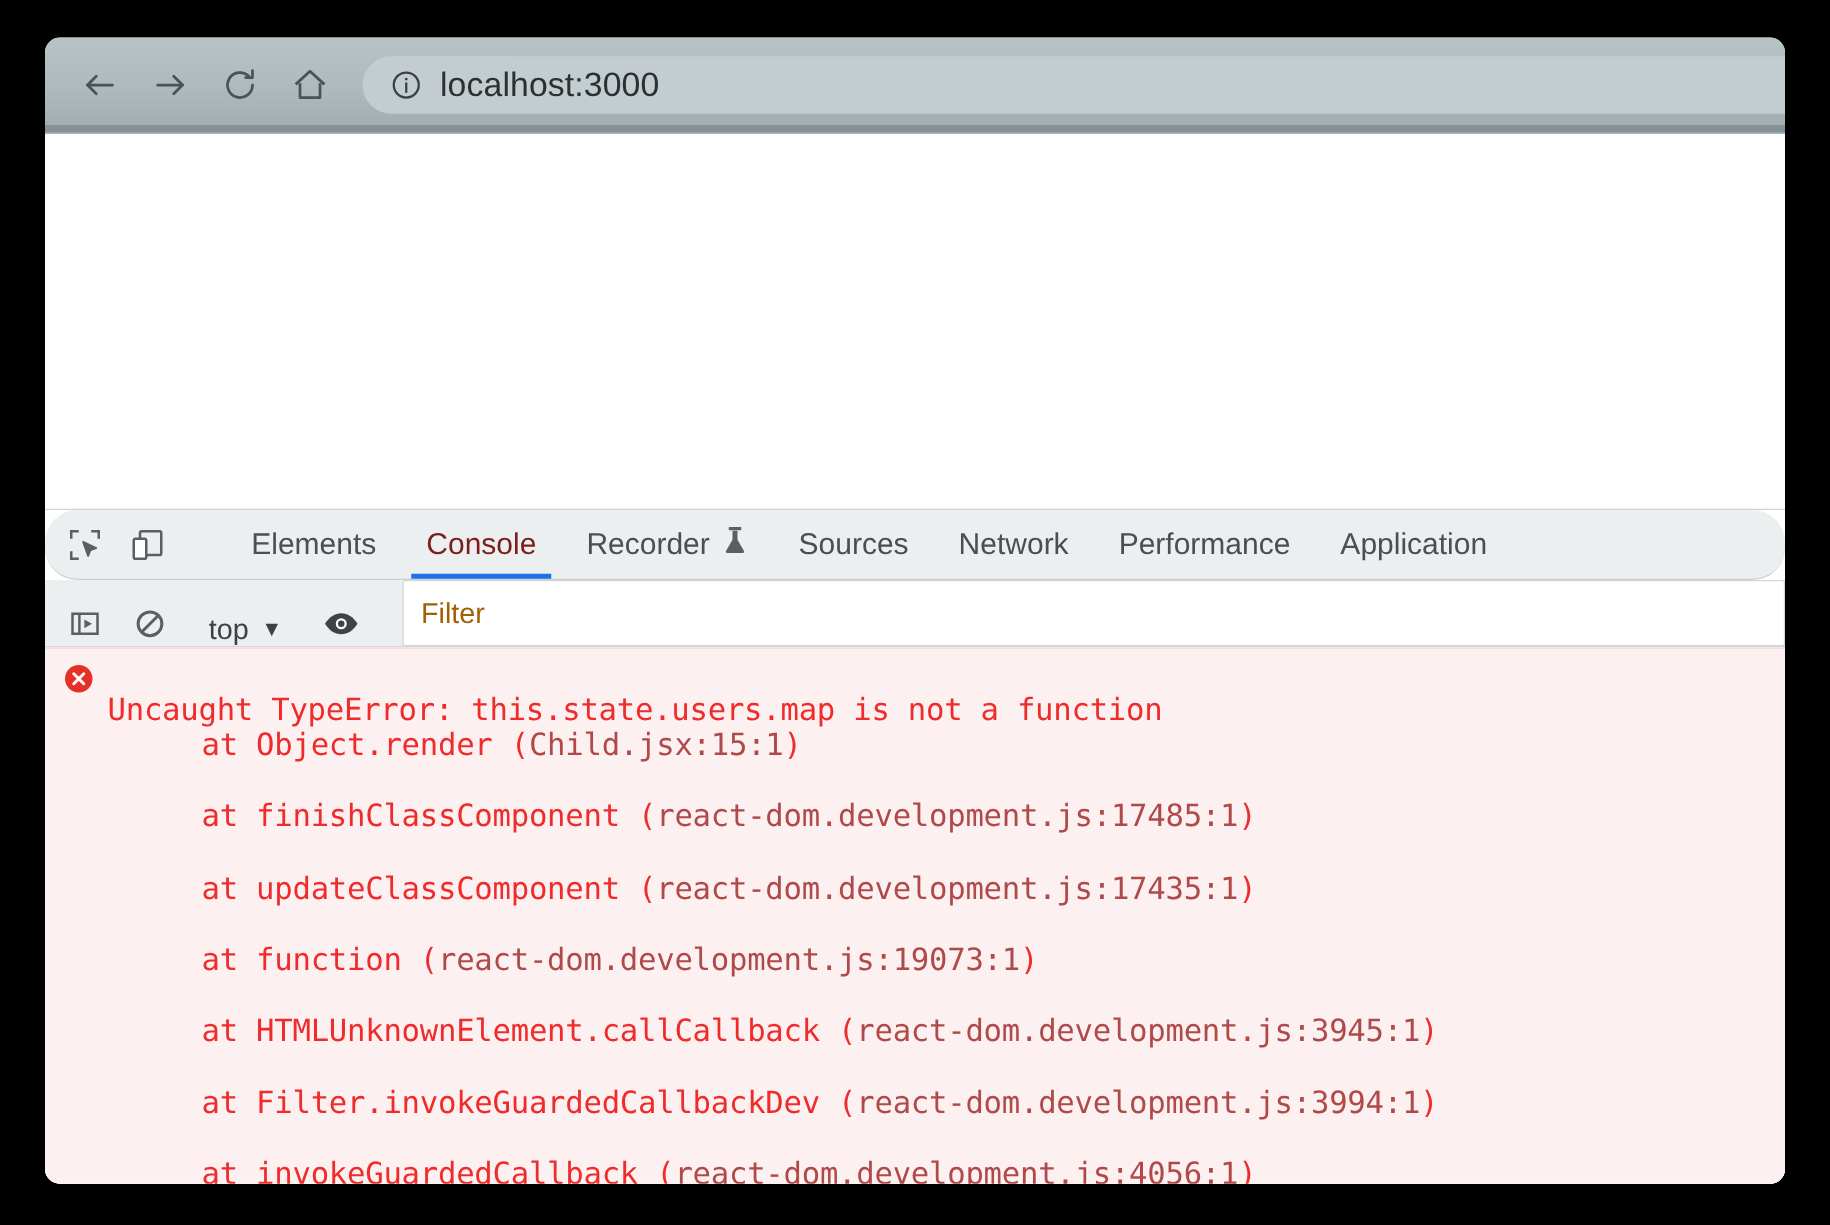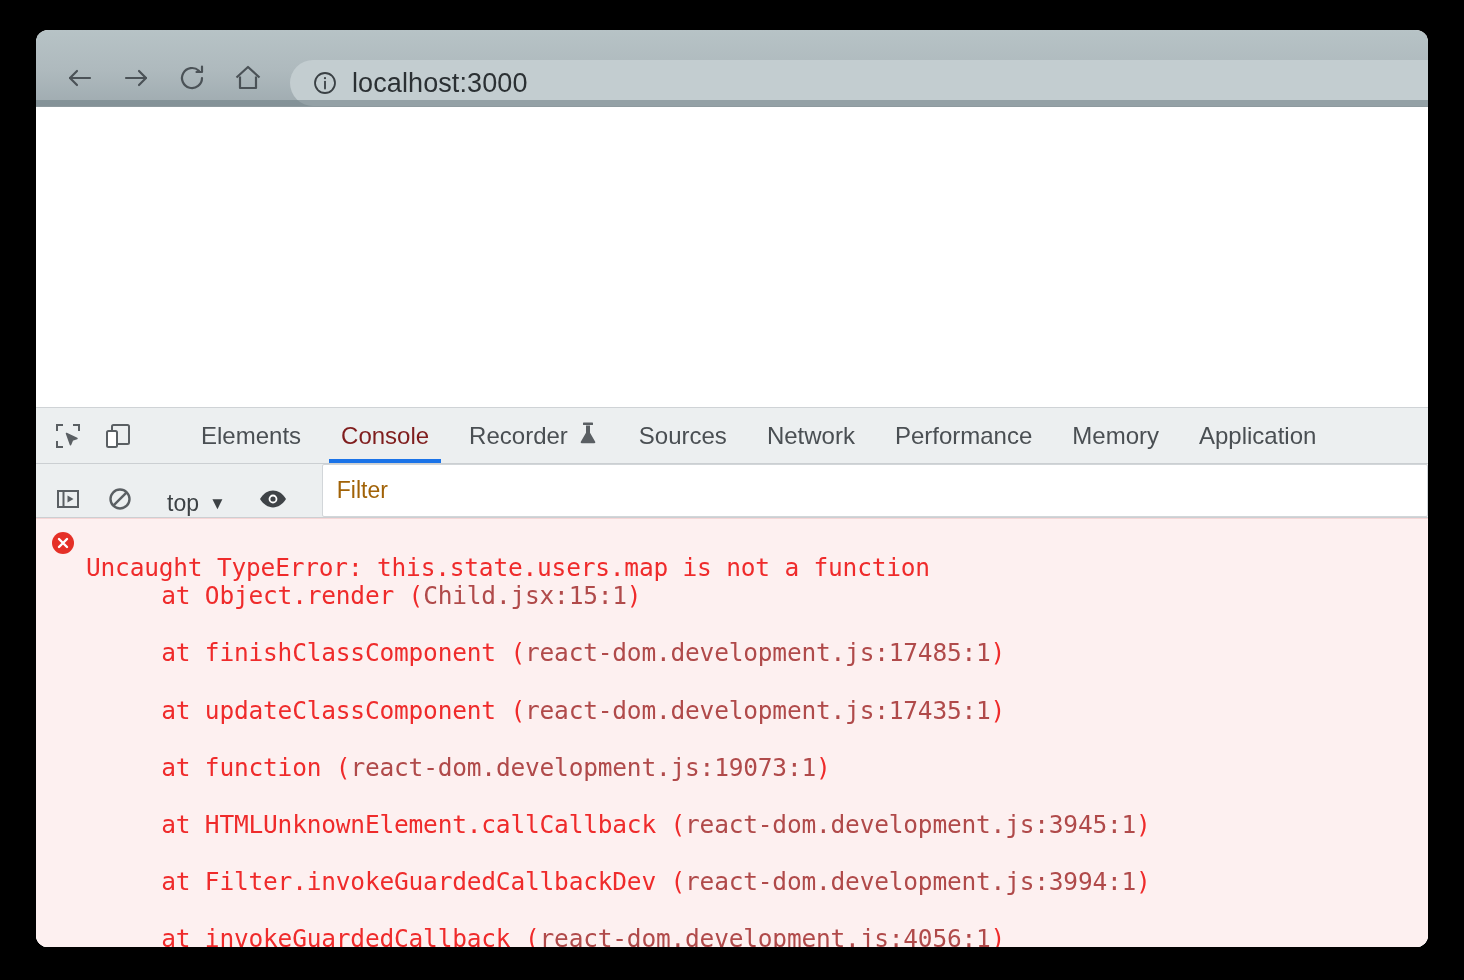--- a/index.html
+++ b/index.html
@@ -26,21 +26,21 @@
     overflow: hidden;
     background: #ffffff;
   }
 
   
   .browser-toolbar {
     position: relative;
     height: 77px;
     background: linear-gradient(180deg, #b7c3c6 0%, #aeb9bd 55%, #9fabb0 100%);
     display: flex;
-    align-items: flex-end;
+    align-items: center;
     padding-left: 16px;
     border-bottom: 1px solid #8e9a9f;
   }
   .browser-toolbar::after{
     content:"";
     position:absolute; left:0; right:0; bottom:0; height:6px;
     background: rgba(110,125,132,0.55);
   }
   .nav-btn {
     width: 56px; height: 56px;
@@ -82,20 +82,21 @@
     background: #ffffff;
     border-top: 1px solid #cfd3d6;
   }
   .dt-tabbar {
     height: 56px;
     background: #eceff0;
     display: flex;
     align-items: stretch;
     border-bottom: 1px solid #cbcfd2;
     position: relative;
+    border-radius: 26px;
   }
   .dt-tool-icons {
     display: flex; align-items: center;
     padding: 0 6px 0 14px;
     gap: 14px;
   }
   .dt-icon-btn {
     width: 36px; height: 36px;
     display: flex; align-items: center; justify-content: center;
     color: #5a5f63;
@@ -272,23 +273,20 @@
             </span>
           </div>
           <div class="dt-tab">
             <span>Sources</span>
           </div>
           <div class="dt-tab">
             <span>Network</span>
           </div>
           <div class="dt-tab">
             <span>Performance</span>
-          </div>
-          <div class="dt-tab">
-            <span>Memory</span>
           </div>
           <div class="dt-tab">
             <span>Application</span>
           </div>
         </div>
       </div>
 
       <div class="console-toolbar">
         <div class="dt-icon-btn">
           <svg width="28" height="28" viewBox="0 0 28 28" fill="none" stroke="#5a5f63" stroke-width="2">

